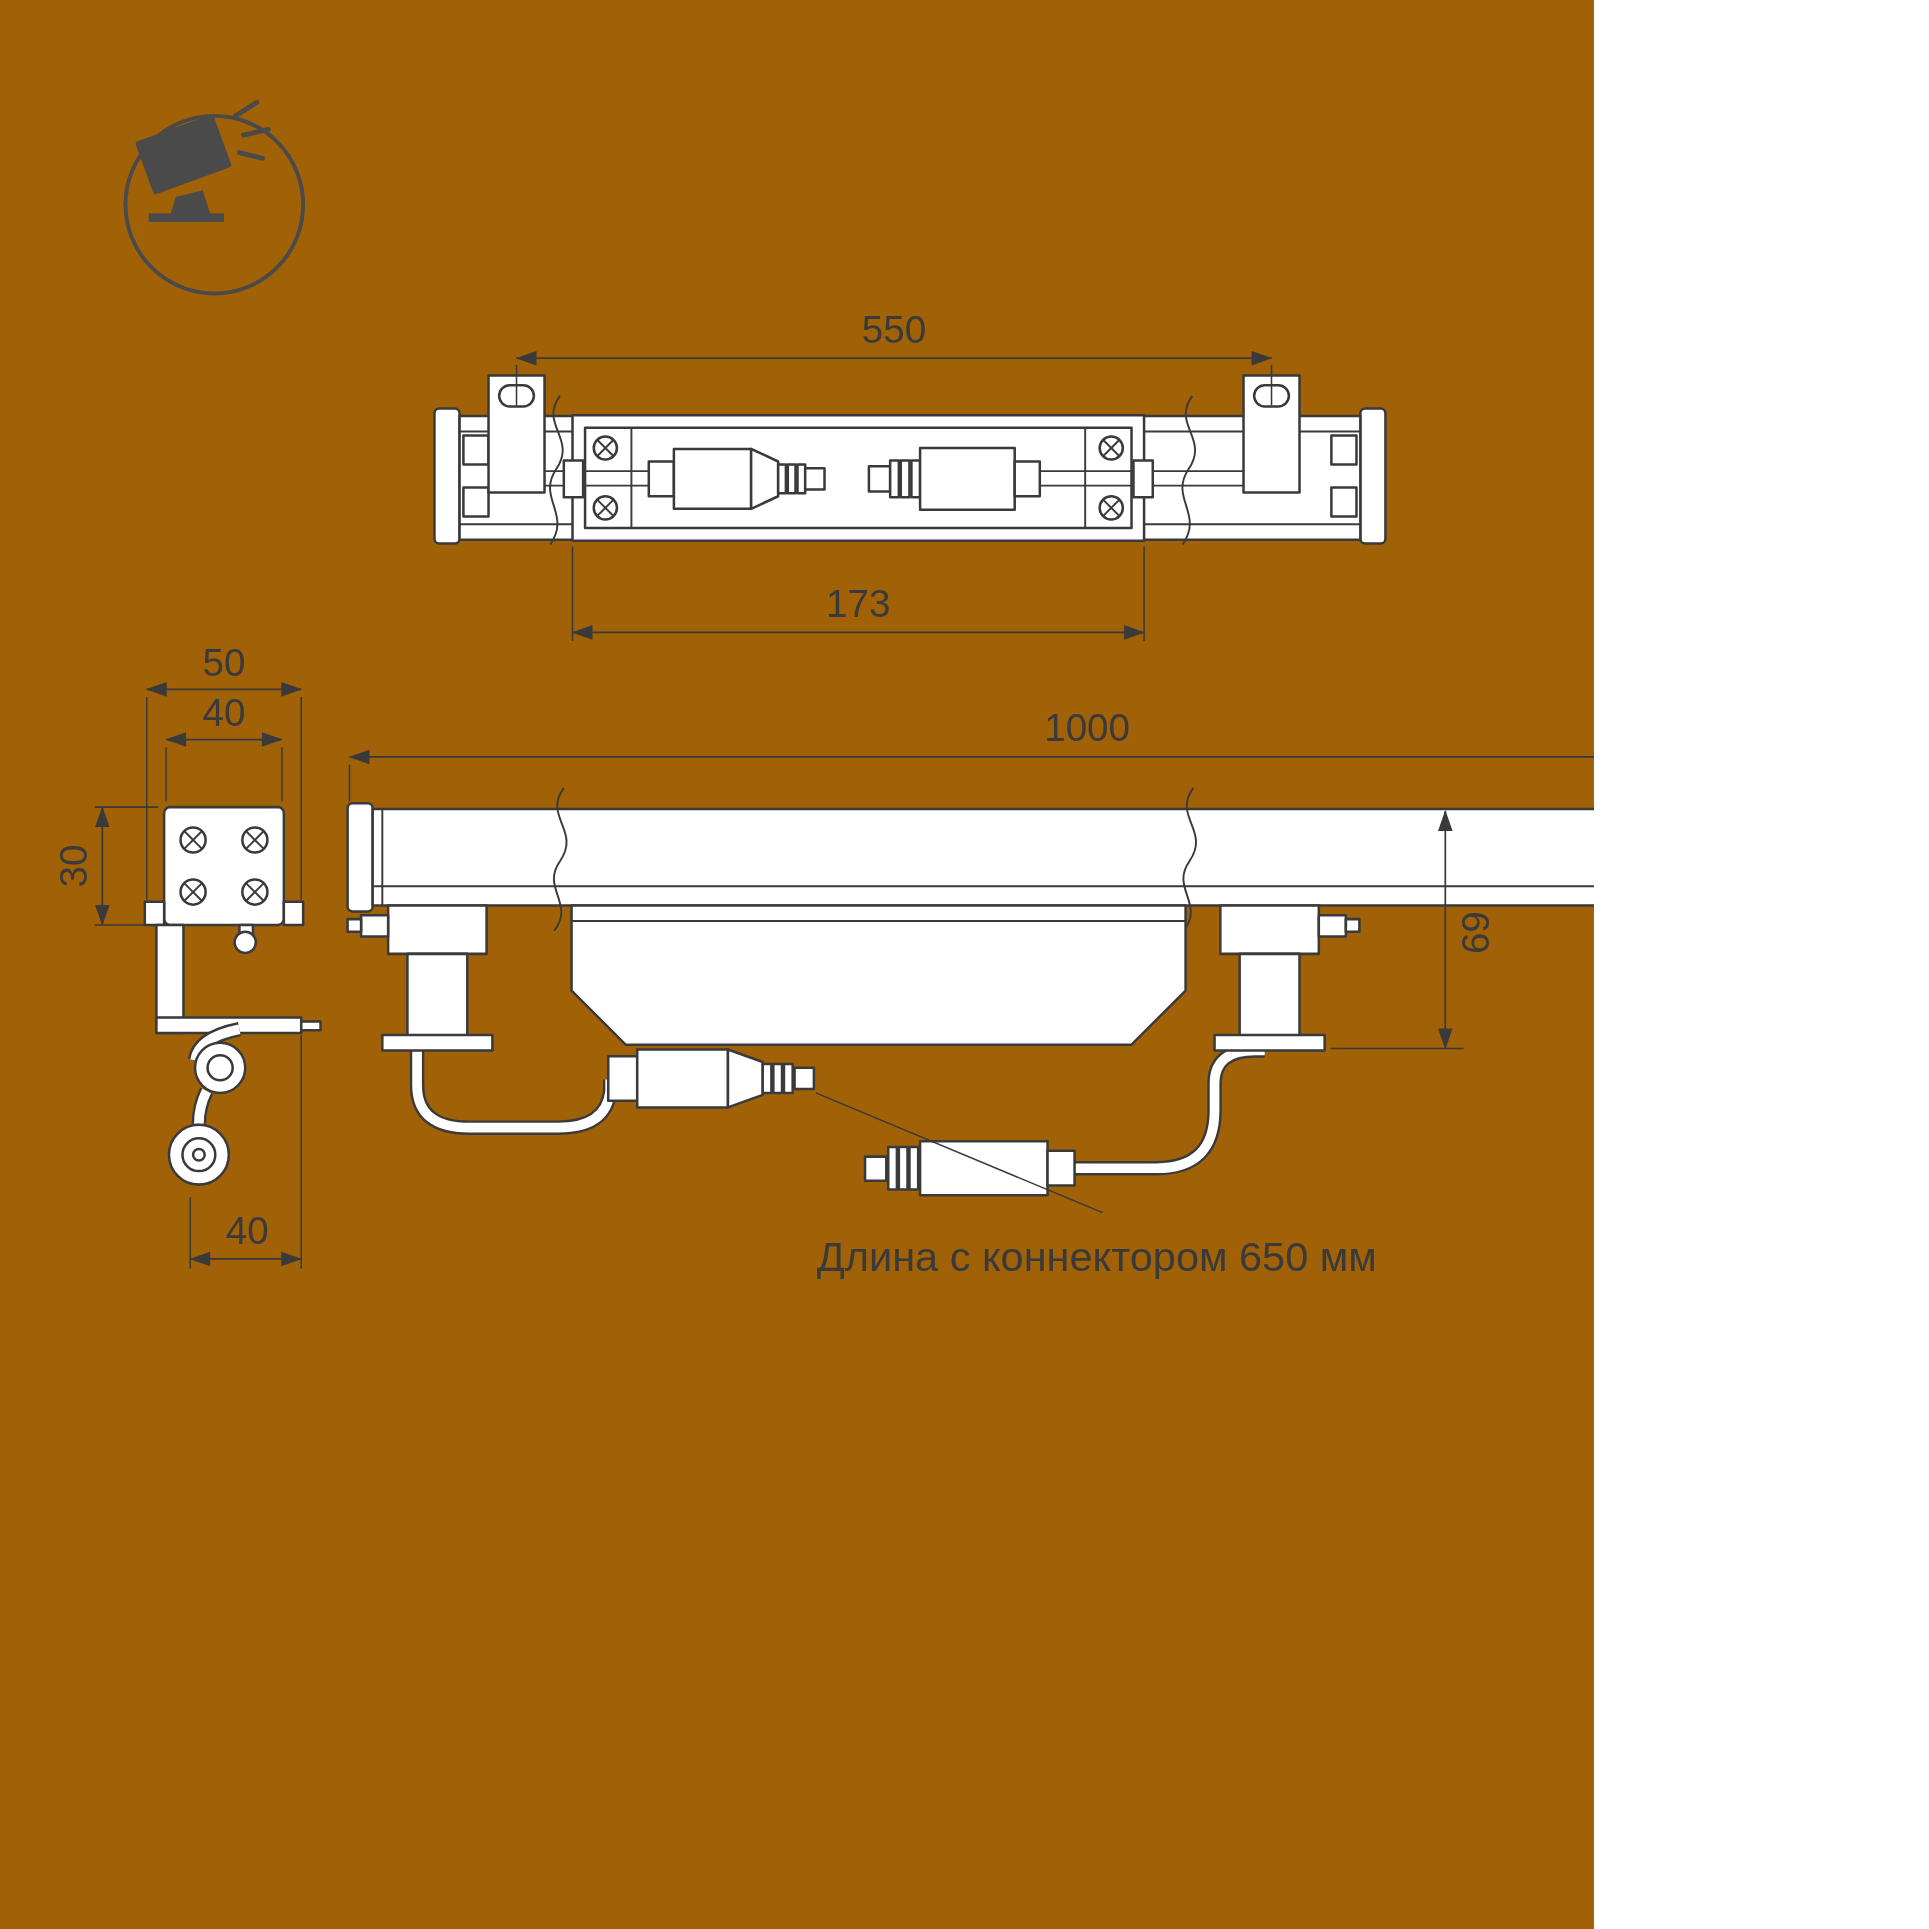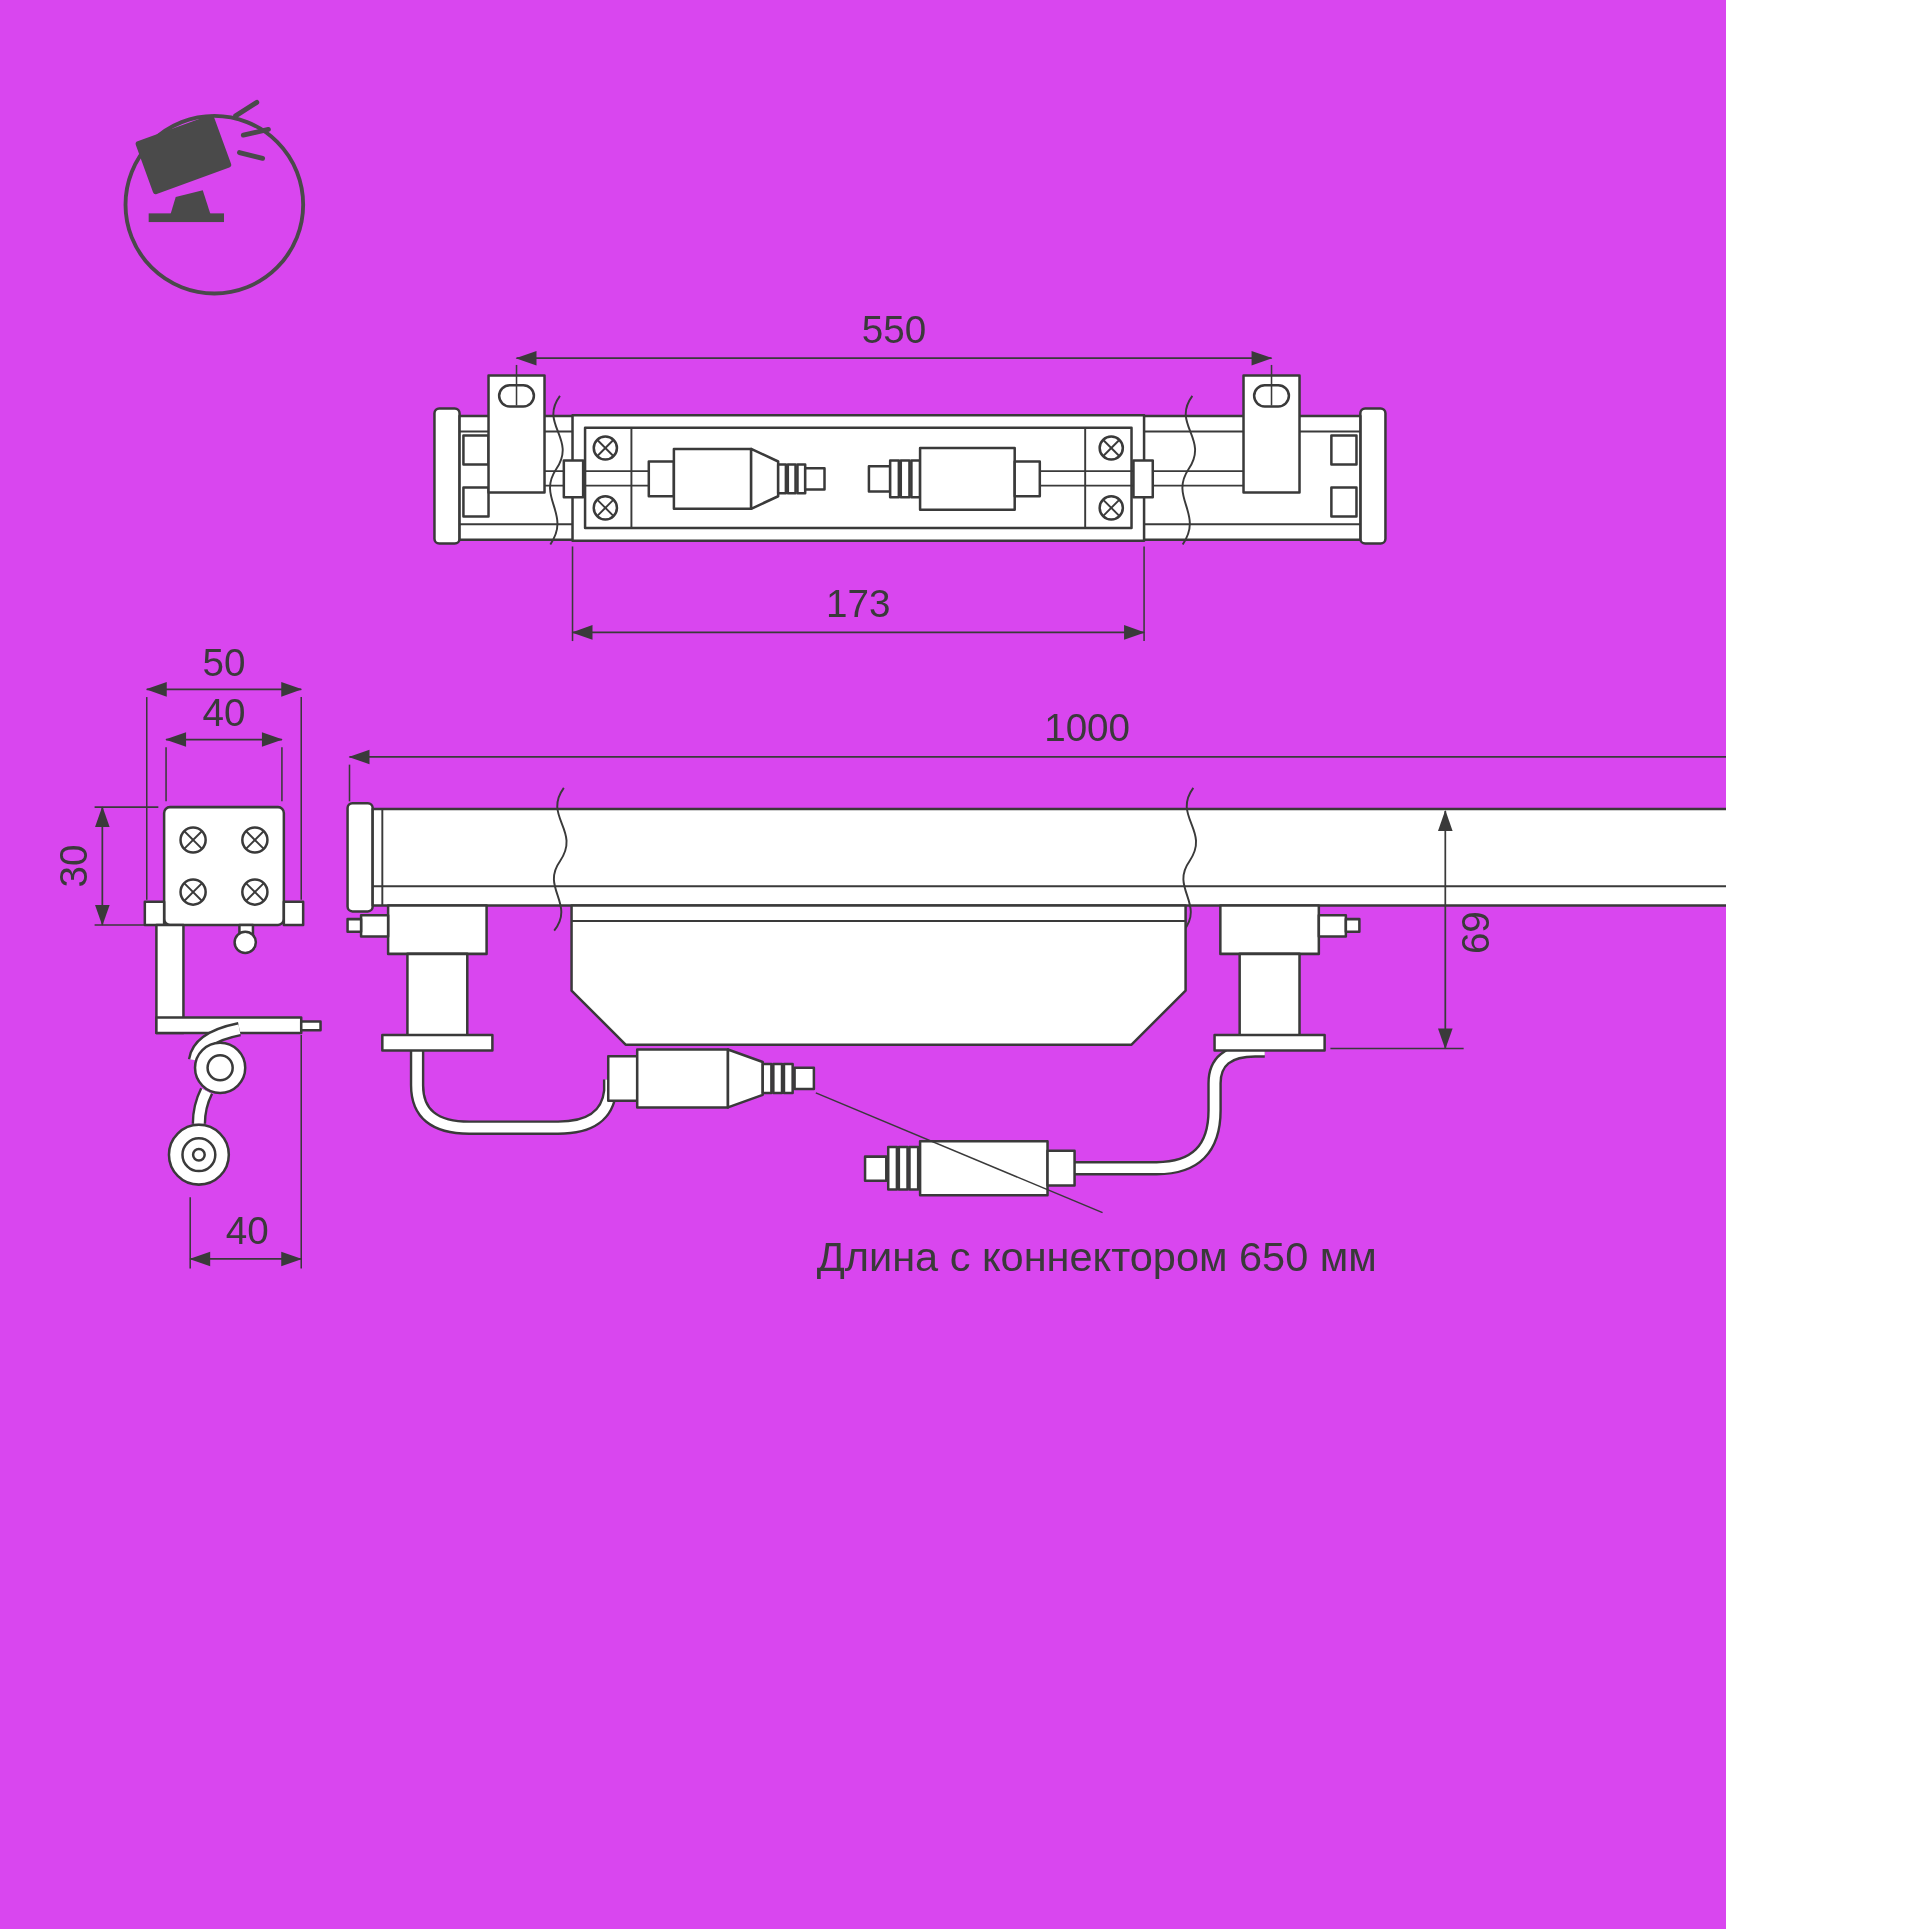--- a/index.html
+++ b/index.html
@@ -1,16 +1,16 @@
 <!DOCTYPE html>
 <html><head>
 <meta charset="utf-8">
 <style>
   html,body{margin:0;padding:0;background:#ffffff;}
-  .canvas{position:relative;width:1726px;height:1929px;background:#d946ef;overflow:hidden;}
+  .canvas{position:relative;width:1594px;height:1929px;background:#a16207;overflow:hidden;}
   svg{display:block;}
   .ol  { fill:none;    stroke:#3a3a3a; stroke-width:2.6; stroke-linejoin:round; }
   .fw  { fill:#ffffff; stroke:#3a3a3a; stroke-width:2.6; stroke-linejoin:round; }
   .thin{ fill:none;    stroke:#3a3a3a; stroke-width:2;   }
   .dim { fill:none;    stroke:#3a3a3a; stroke-width:1.8; }
   .ext { fill:none;    stroke:#3a3a3a; stroke-width:1.6; }
   .tubeO{ fill:none;   stroke:#3a3a3a; stroke-width:15;  }
   .tubeI{ fill:none;   stroke:#ffffff; stroke-width:10;  }
   .dk  { fill:#4a4a4a; stroke:none; }
   .ic  { fill:none;    stroke:#4a4a4a; stroke-width:4;   }

